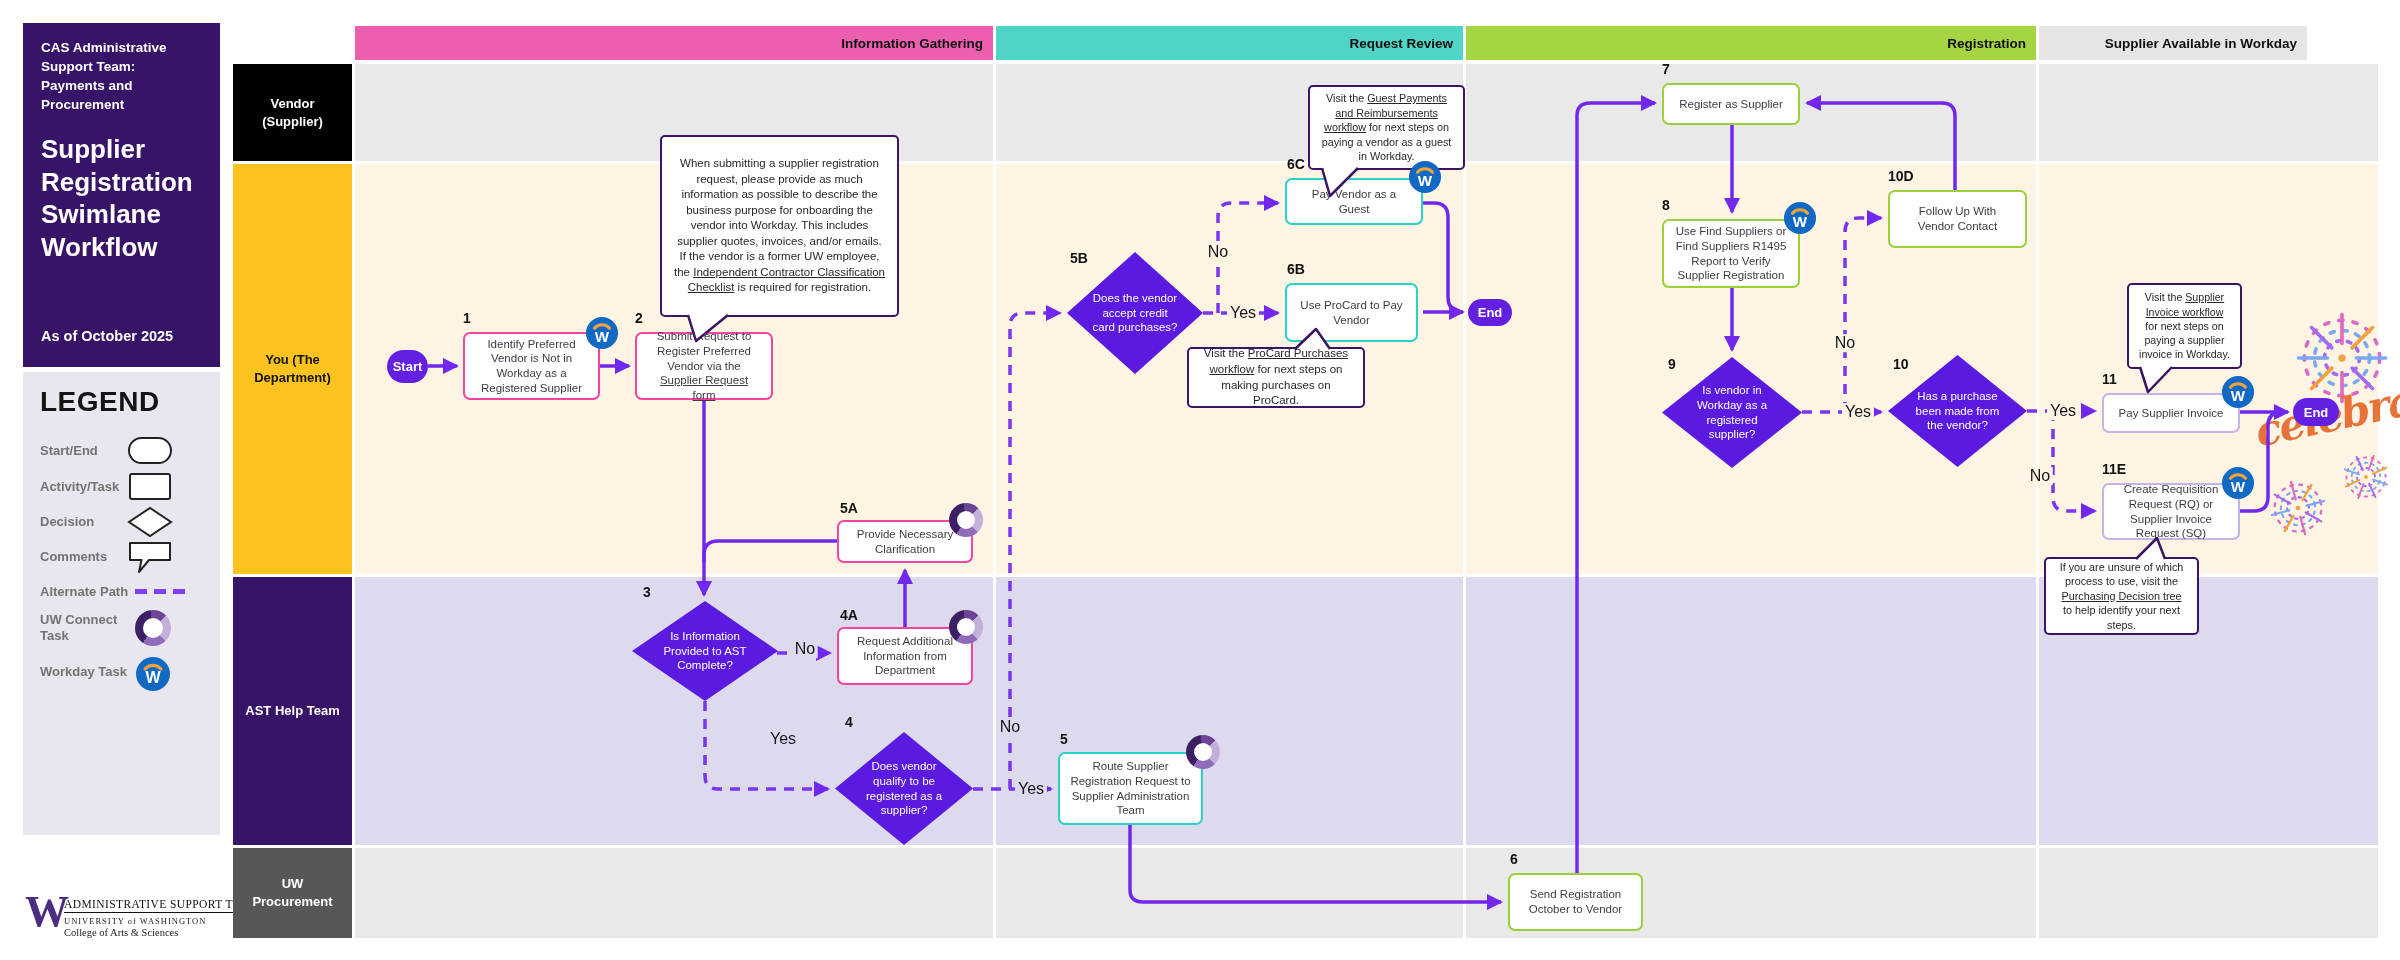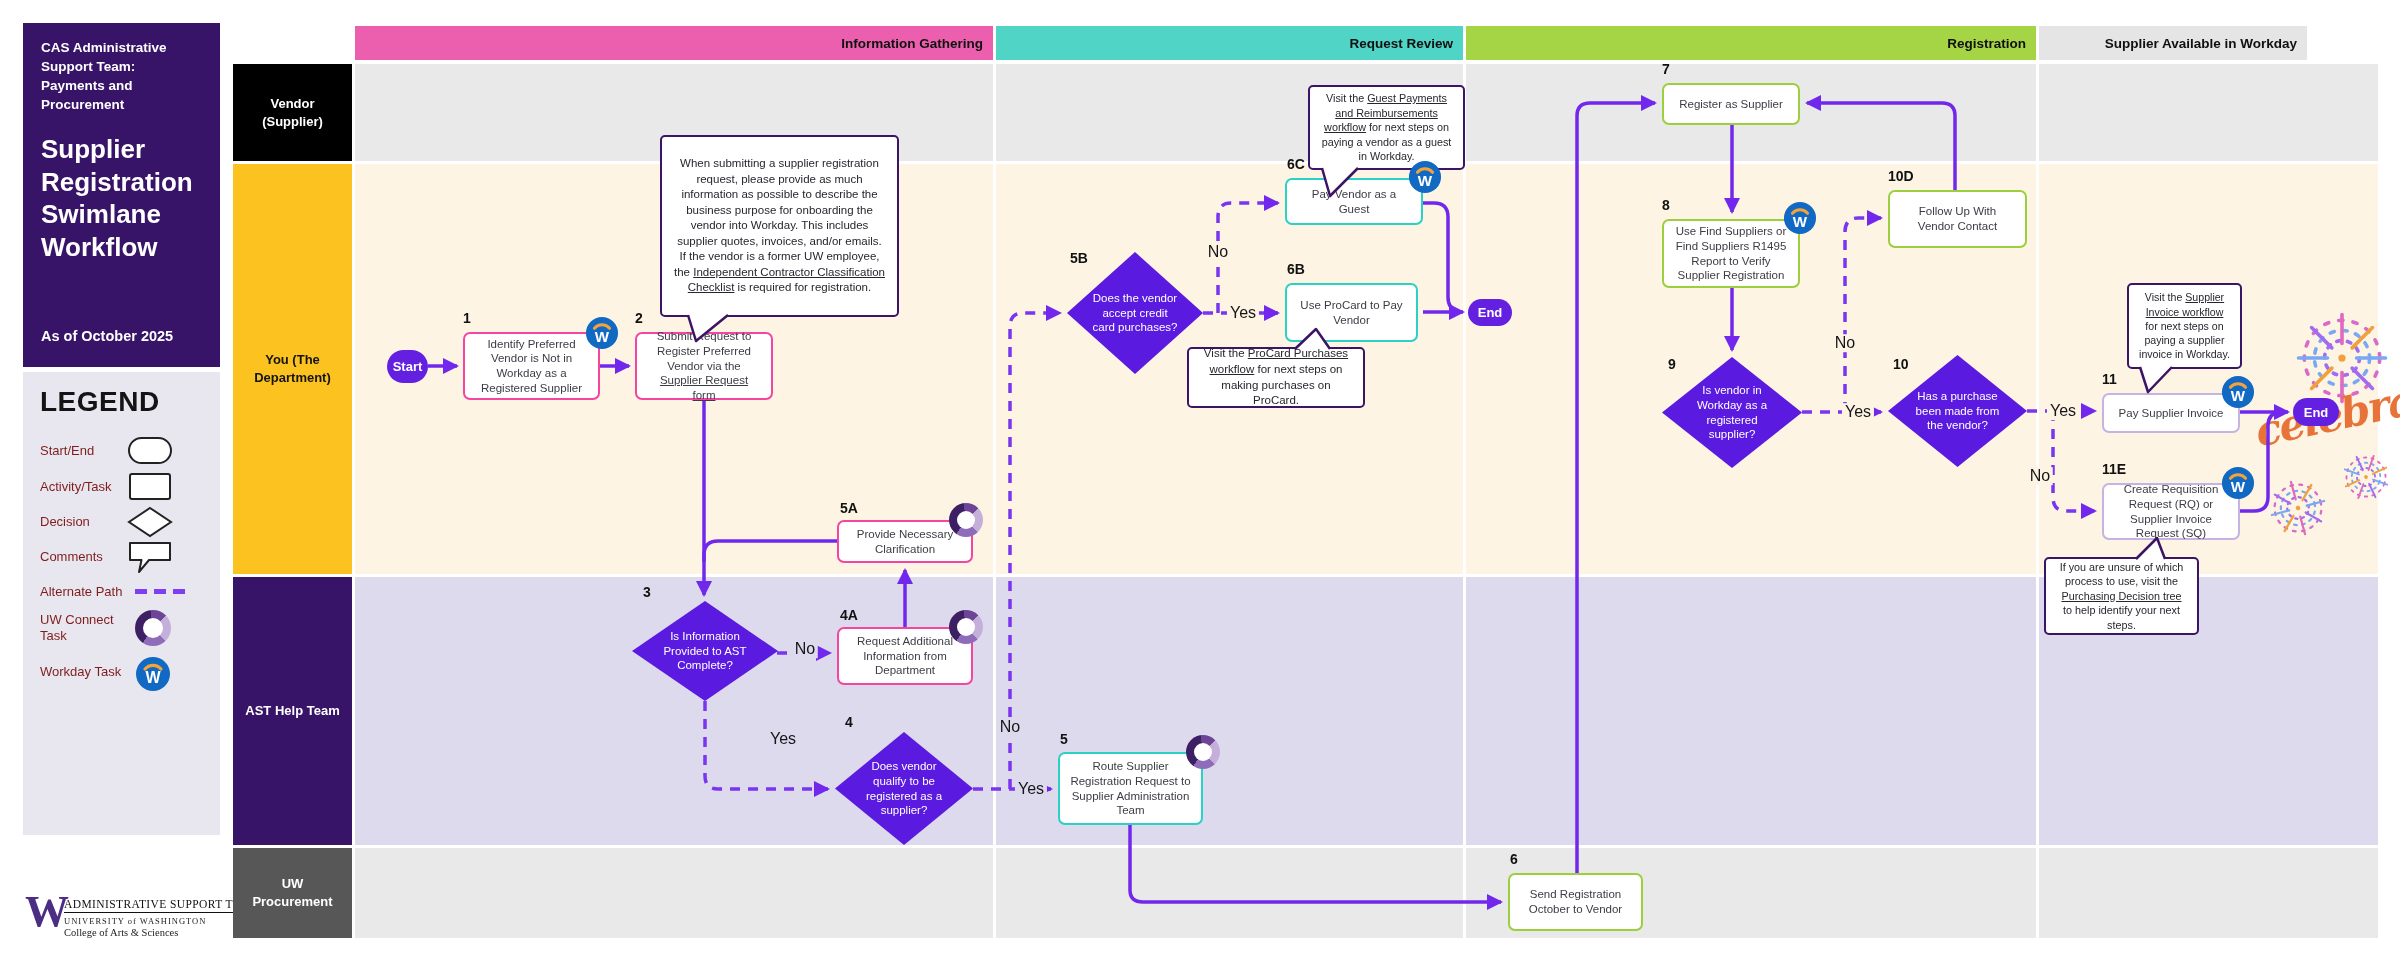--- a/index.html
+++ b/index.html
@@ -6,21 +6,21 @@
   body{font-family:"Liberation Sans","DejaVu Sans",sans-serif;}
   #stage{position:relative;width:2400px;height:960px;background:#fff;overflow:hidden;}
 
   
   .side-panel{position:absolute;left:23px;top:23px;width:197px;height:344px;background:#371467;color:#fff;box-sizing:border-box;padding:16px 18px;}
   .side-team{font-size:13.5px;font-weight:700;line-height:1.4;}
   .side-title{position:absolute;left:18px;top:110px;width:165px;font-size:26px;font-weight:700;line-height:1.25;}
   .side-asof{position:absolute;left:18px;top:305px;font-size:14.5px;font-weight:700;}
   .legend-panel{position:absolute;left:23px;top:372px;width:197px;height:463px;background:#e8e6ef;}
   .legend-title{position:absolute;left:17px;top:14px;font-size:28px;font-weight:700;color:#141414;letter-spacing:.5px;}
-  .lg-label{position:absolute;left:17px;font-size:13px;font-weight:400;color:#7f1d1d;line-height:1.25;}
+  .lg-label{position:absolute;left:17px;font-size:13px;font-weight:700;color:#737373;line-height:1.25;}
   .lg-shape{position:absolute;box-sizing:border-box;}
   .lg-stadium{border:2px solid #222;border-radius:14px;background:#fff;}
   .lg-rect{border:2px solid #222;border-radius:3px;background:#fff;}
   .lg-dash{background:repeating-linear-gradient(90deg,#7d3ff2 0 12px,transparent 12px 19px);}
   .donut{position:absolute;border-radius:50%;background:conic-gradient(from 215deg,#3d1f63 0 38%,#6d4596 38% 53%,#c4aeda 53% 78%,#8f6cba 78% 100%);z-index:12;}
   .donut::after{content:"";position:absolute;inset:8px;background:#fff;border-radius:50%;}
   .logo-w{position:absolute;left:25px;top:890px;font-family:"Liberation Serif","DejaVu Serif",serif;font-weight:700;font-size:44px;color:#4b2e83;line-height:1;}
   .logo-org{position:absolute;left:64px;top:898px;font-family:"Liberation Serif","DejaVu Serif",serif;font-size:11.5px;letter-spacing:.4px;color:#111;border-bottom:1.5px solid #111;padding-bottom:2px;}
   .logo-univ{position:absolute;left:64px;top:916px;font-family:"Liberation Serif","DejaVu Serif",serif;font-size:8.5px;letter-spacing:1px;color:#222;}
   .logo-college{position:absolute;left:64px;top:927px;font-family:"Liberation Serif","DejaVu Serif",serif;font-size:10.5px;color:#222;}

